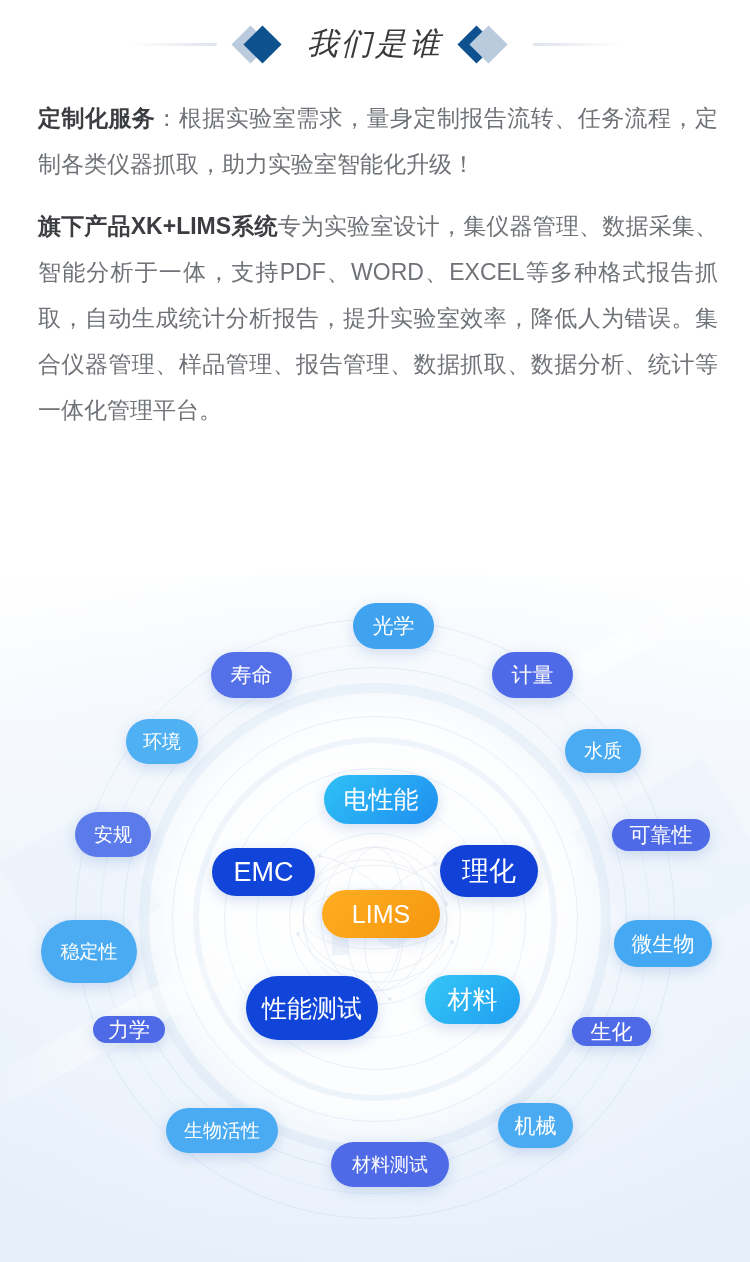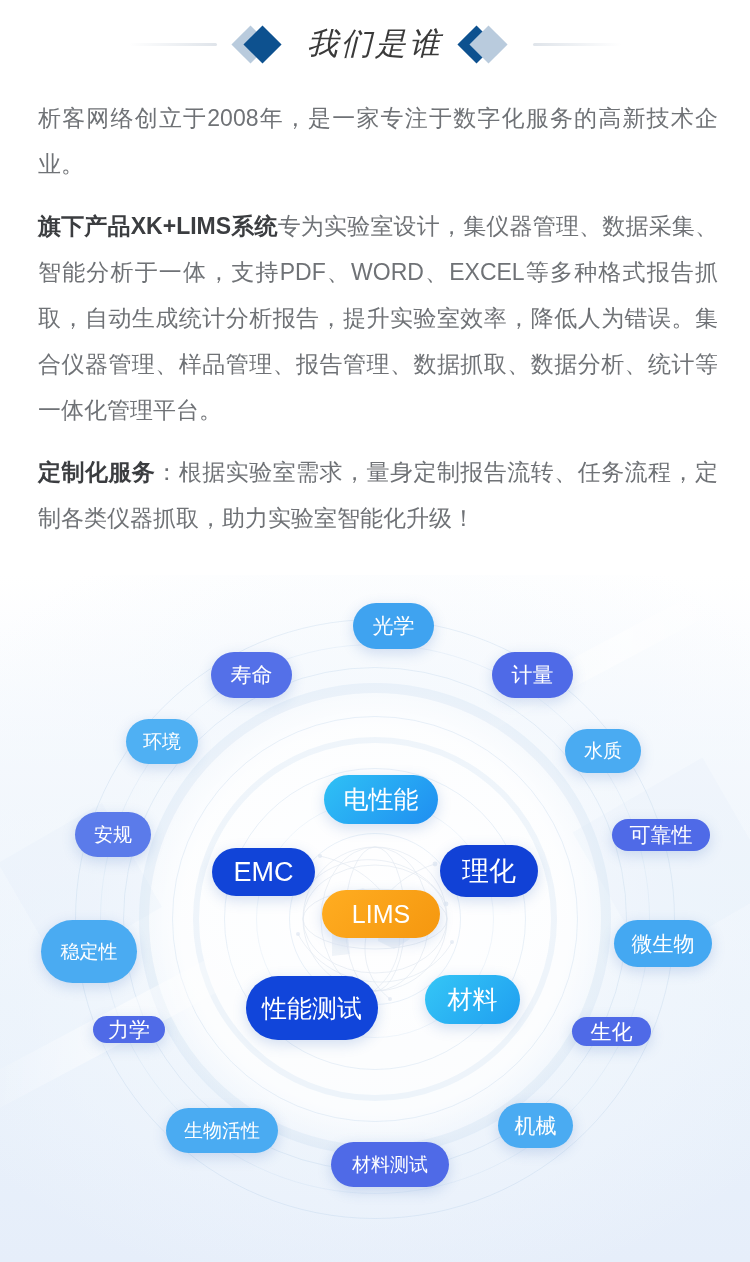--- a/index.html
+++ b/index.html
@@ -101,27 +101,24 @@
   <span class="title">我们是谁</span>
   <span class="dia-group right">
     <span class="dia dark"></span>
     <span class="dia light"></span>
   </span>
   <span class="rule right"></span>
 </div>
 
 <div class="copy">
   <p class="para">
-    <span>析客网络创立于2008年，是一家专注于数字化服务的高新技术企业。</span>
+    <b>定制化服务</b><span>：根据实验室需求，量身定制报告流转、任务流程，定制各类仪器抓取，助力实验室智能化升级！</span>
   </p>
   <p class="para">
     <b>旗下产品XK+LIMS系统</b><span>专为实验室设计，集仪器管理、数据采集、智能分析于一体，支持PDF、WORD、EXCEL等多种格式报告抓取，自动生成统计分析报告，提升实验室效率，降低人为错误。集合仪器管理、样品管理、报告管理、数据抓取、数据分析、统计等一体化管理平台。</span>
-  </p>
-  <p class="para">
-    <b>定制化服务</b><span>：根据实验室需求，量身定制报告流转、任务流程，定制各类仪器抓取，助力实验室智能化升级！</span>
   </p>
 </div>
 
 <div class="cloud">
 
   <div class="rings">
     <span class="ring glow" style="width:470px;height:470px;"></span>
     <span class="ring" style="width:170px;height:170px;"></span>
     <span class="ring soft" style="width:236px;height:236px;"></span>
     <span class="ring" style="width:300px;height:300px;"></span>

